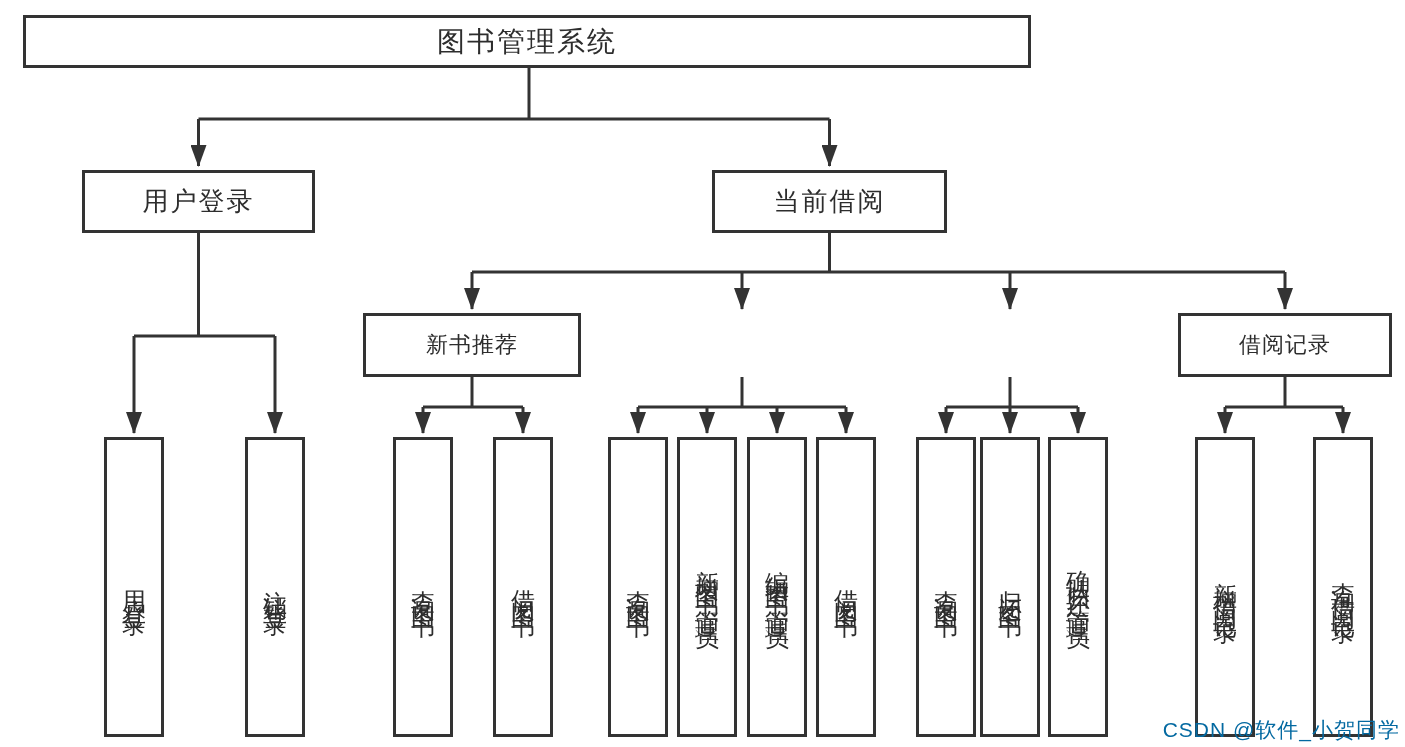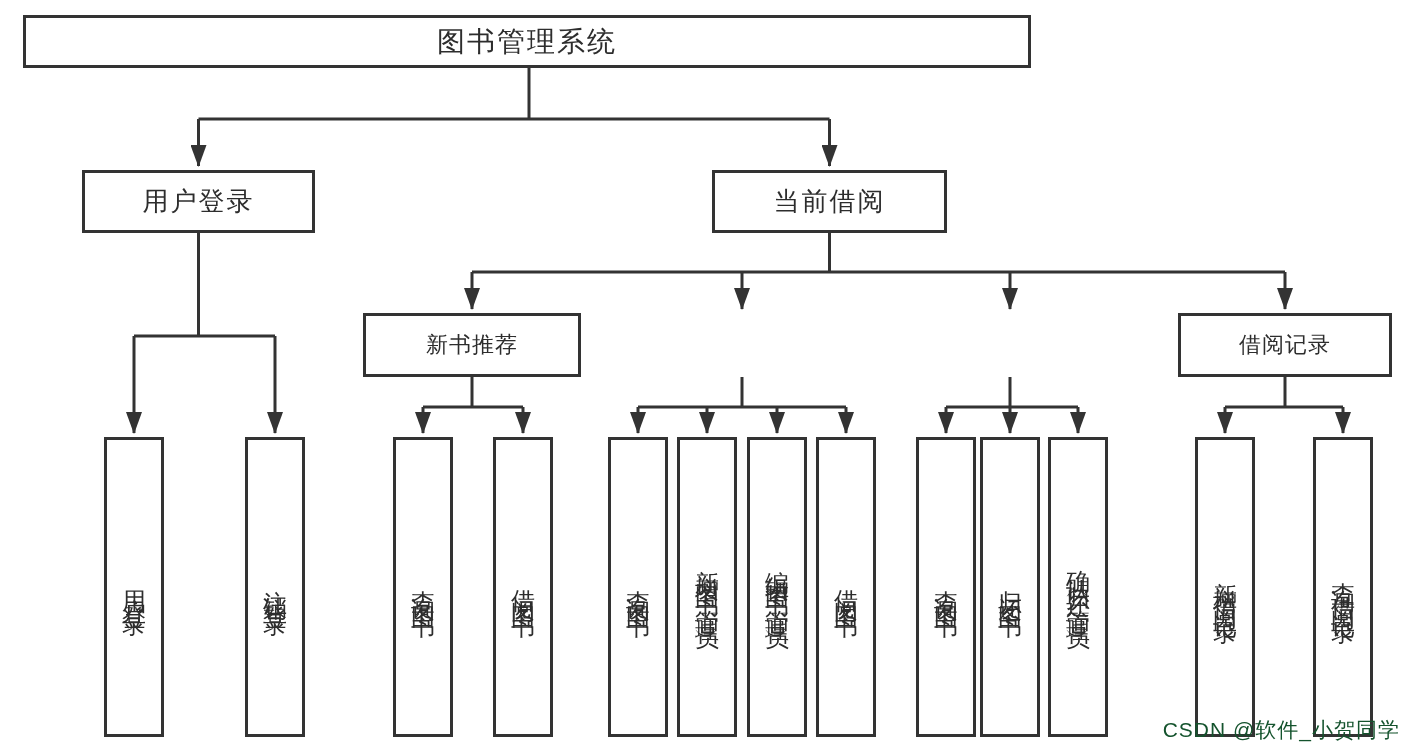--- a/index.html
+++ b/index.html
@@ -42,21 +42,21 @@
     font-size: 24px;
     letter-spacing: 8px;
     line-height: 1;
   }
   .watermark {
     position: absolute;
     right: 5px;
     bottom: 3px;
     z-index: 5;
     font-size: 21px;
-    color: #14532d;
+    color: #0369a1;
     letter-spacing: 1px;
     white-space: nowrap;
   }
 </style>
 </head>
 <body>
 
 <div class="canvas">
 
   <svg class="connectors" width="1405" height="747" viewBox="0 0 1405 747">

